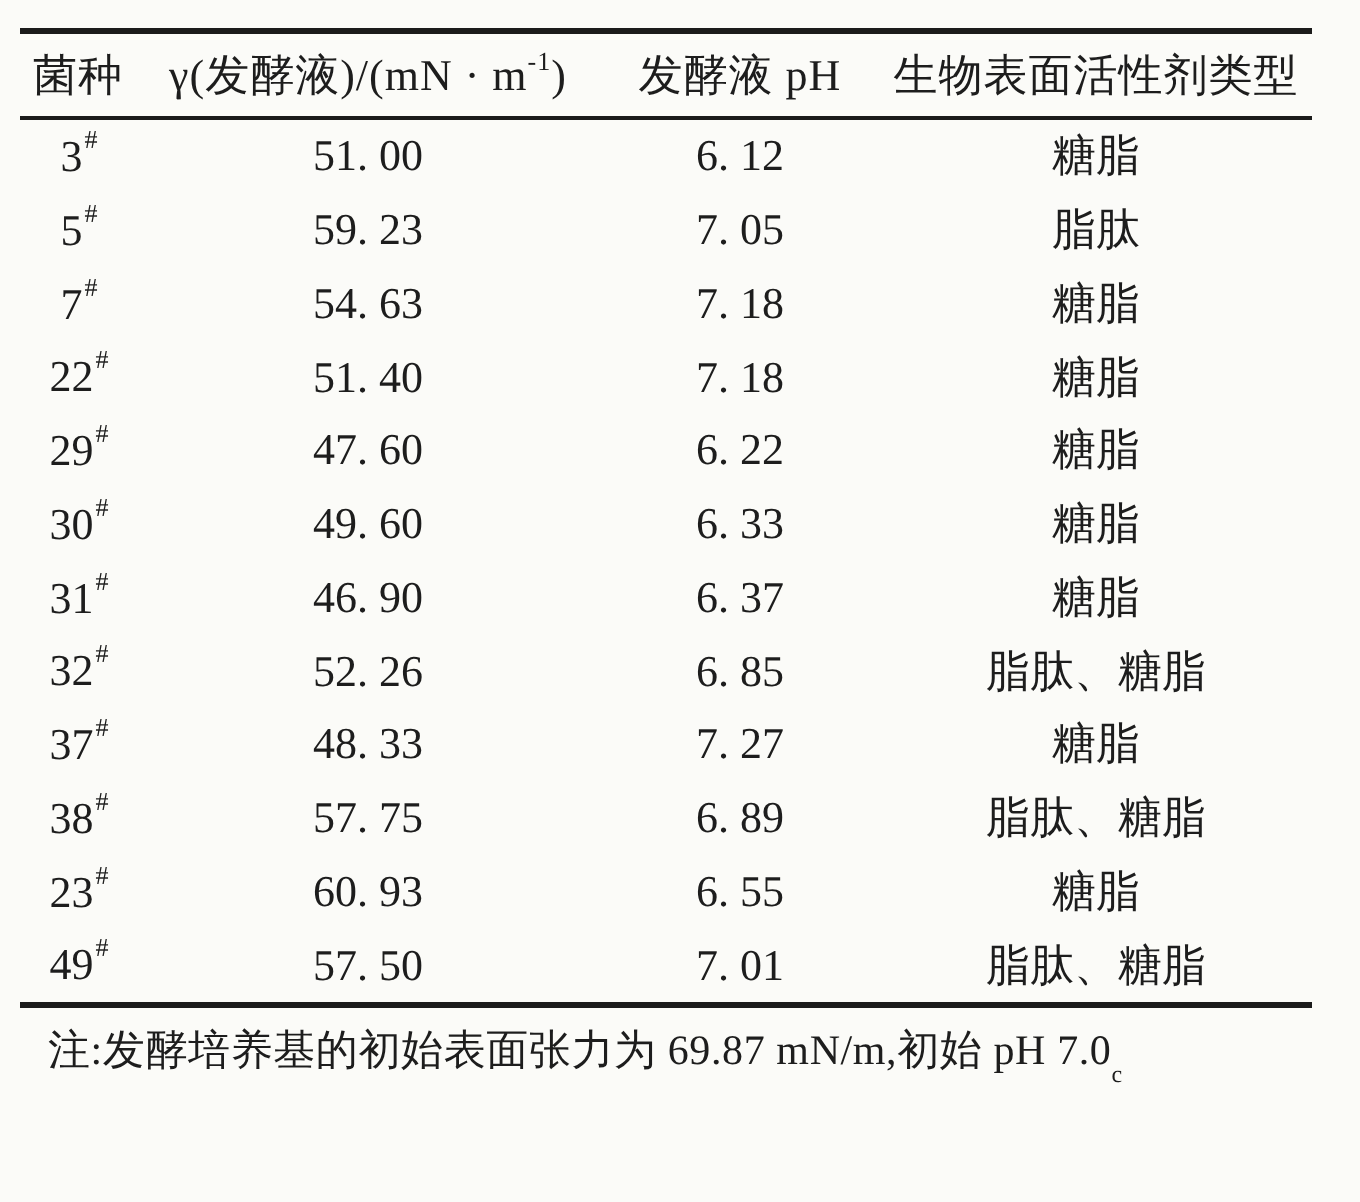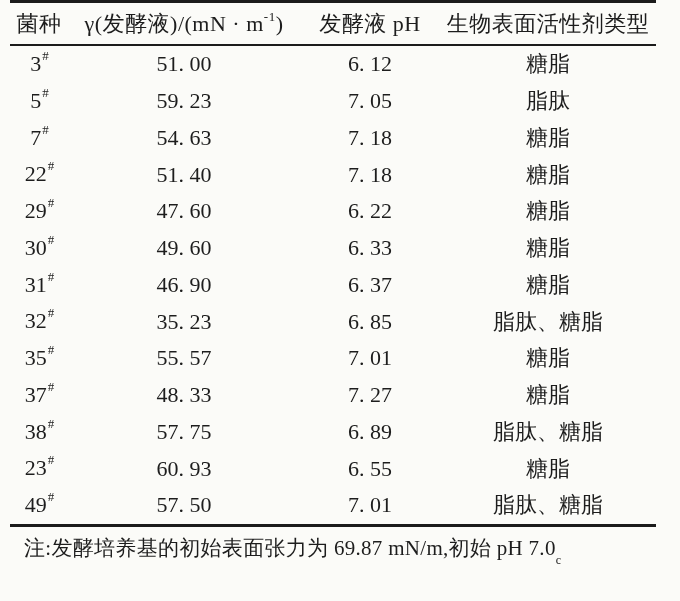--- a/index.html
+++ b/index.html
@@ -17,21 +17,21 @@
   .page {
     position: relative;
     width: 680px;
     height: 601px;
     background: #fbfbf8;
   }
   table.data-table {
     border-collapse: collapse;
     table-layout: fixed;
     width: 646px;
-    margin: 0 0 0 10px;
+    margin: 14px 0 0 10px;
     border-top: 3.5px solid #1b1b1b;
     border-bottom: 3.5px solid #1b1b1b;
   }
   thead th {
     height: 41px;
     border-bottom: 2.5px solid #1b1b1b;
     font-weight: normal;
     font-size: 22px;
     text-align: center;
     padding: 0;
@@ -135,31 +135,25 @@
 
         <tr>
           <td class="c-strain"><span>31</span><sup class="hash">#</sup></td>
           <td class="c-tension">46. 90</td>
           <td class="c-ph">6. 37</td>
           <td class="c-type">糖脂</td>
         </tr>
 
         <tr>
           <td class="c-strain"><span>32</span><sup class="hash">#</sup></td>
-          <td class="c-tension">35. 23</td>
+          <td class="c-tension">52. 26</td>
           <td class="c-ph">6. 85</td>
           <td class="c-type">脂肽、糖脂</td>
         </tr>
 
-        <tr>
-          <td class="c-strain"><span>35</span><sup class="hash">#</sup></td>
-          <td class="c-tension">55. 57</td>
-          <td class="c-ph">7. 01</td>
-          <td class="c-type">糖脂</td>
-        </tr>
 
         <tr>
           <td class="c-strain"><span>37</span><sup class="hash">#</sup></td>
           <td class="c-tension">48. 33</td>
           <td class="c-ph">7. 27</td>
           <td class="c-type">糖脂</td>
         </tr>
 
         <tr>
           <td class="c-strain"><span>38</span><sup class="hash">#</sup></td>

